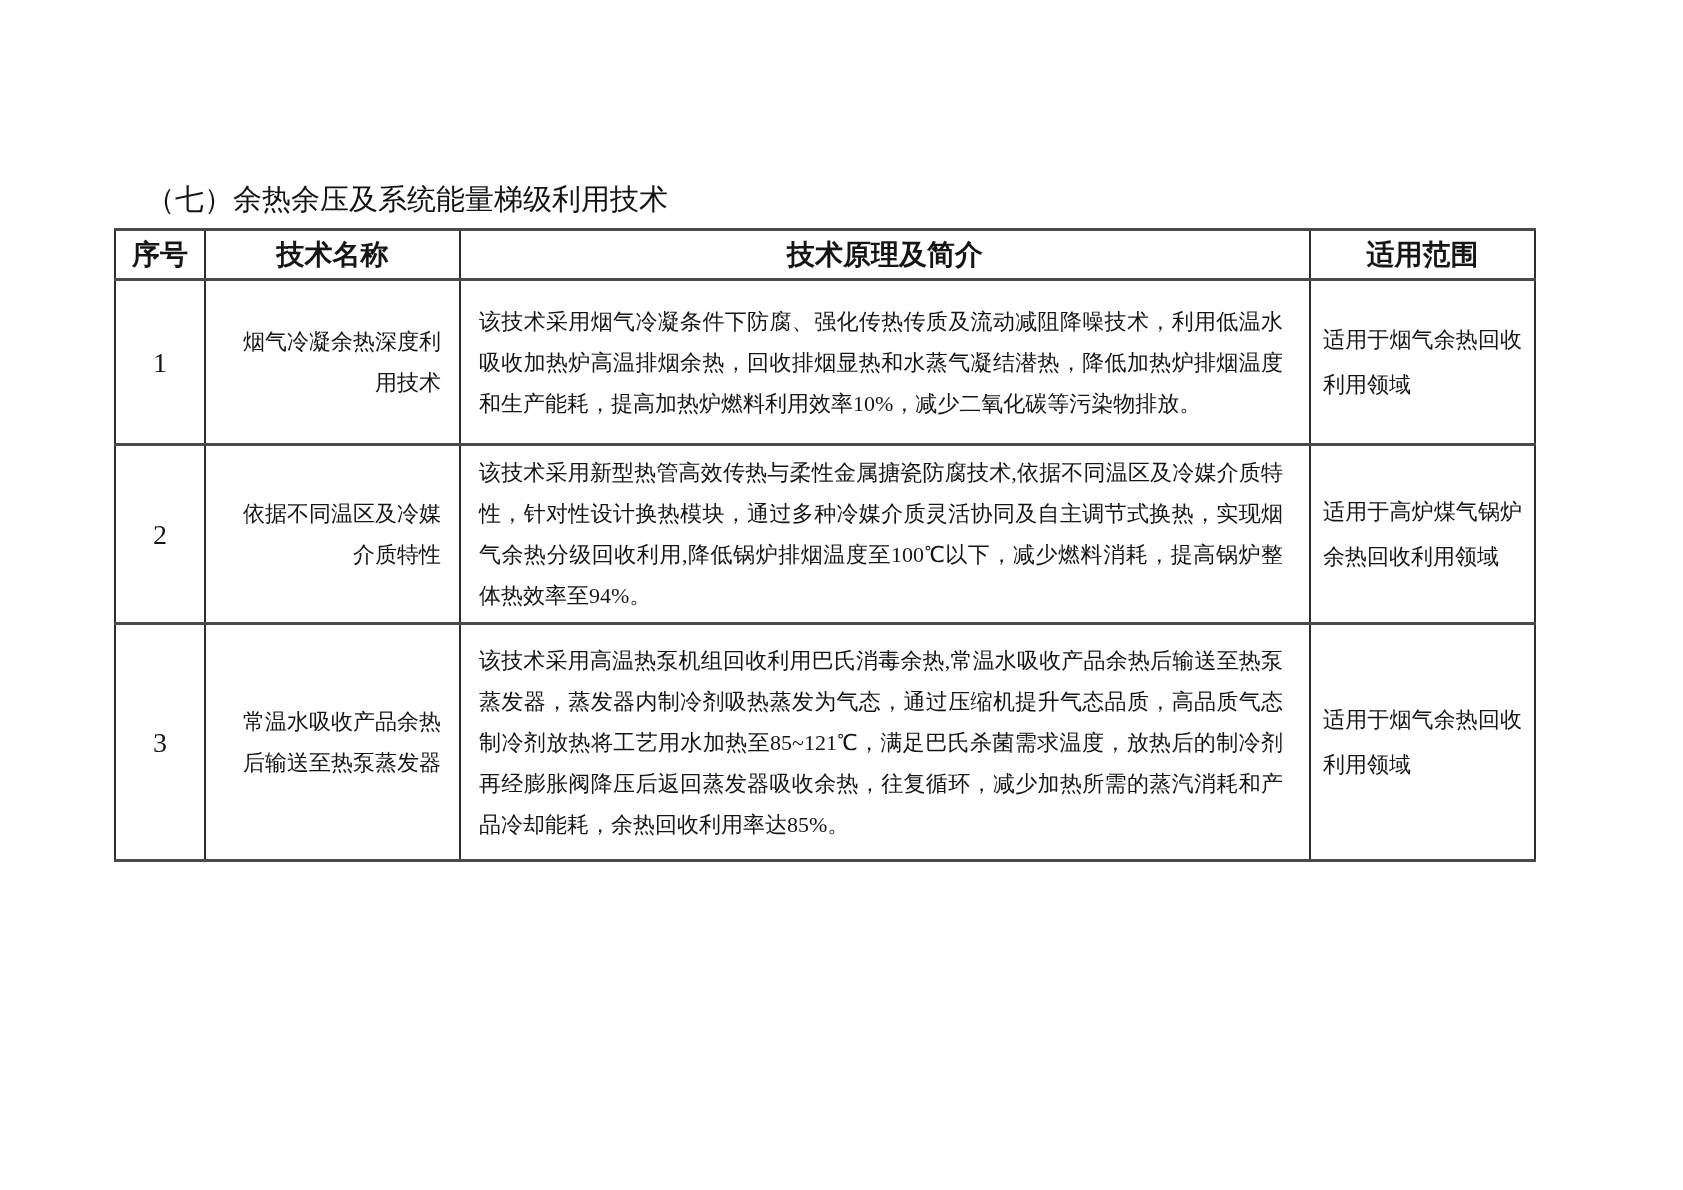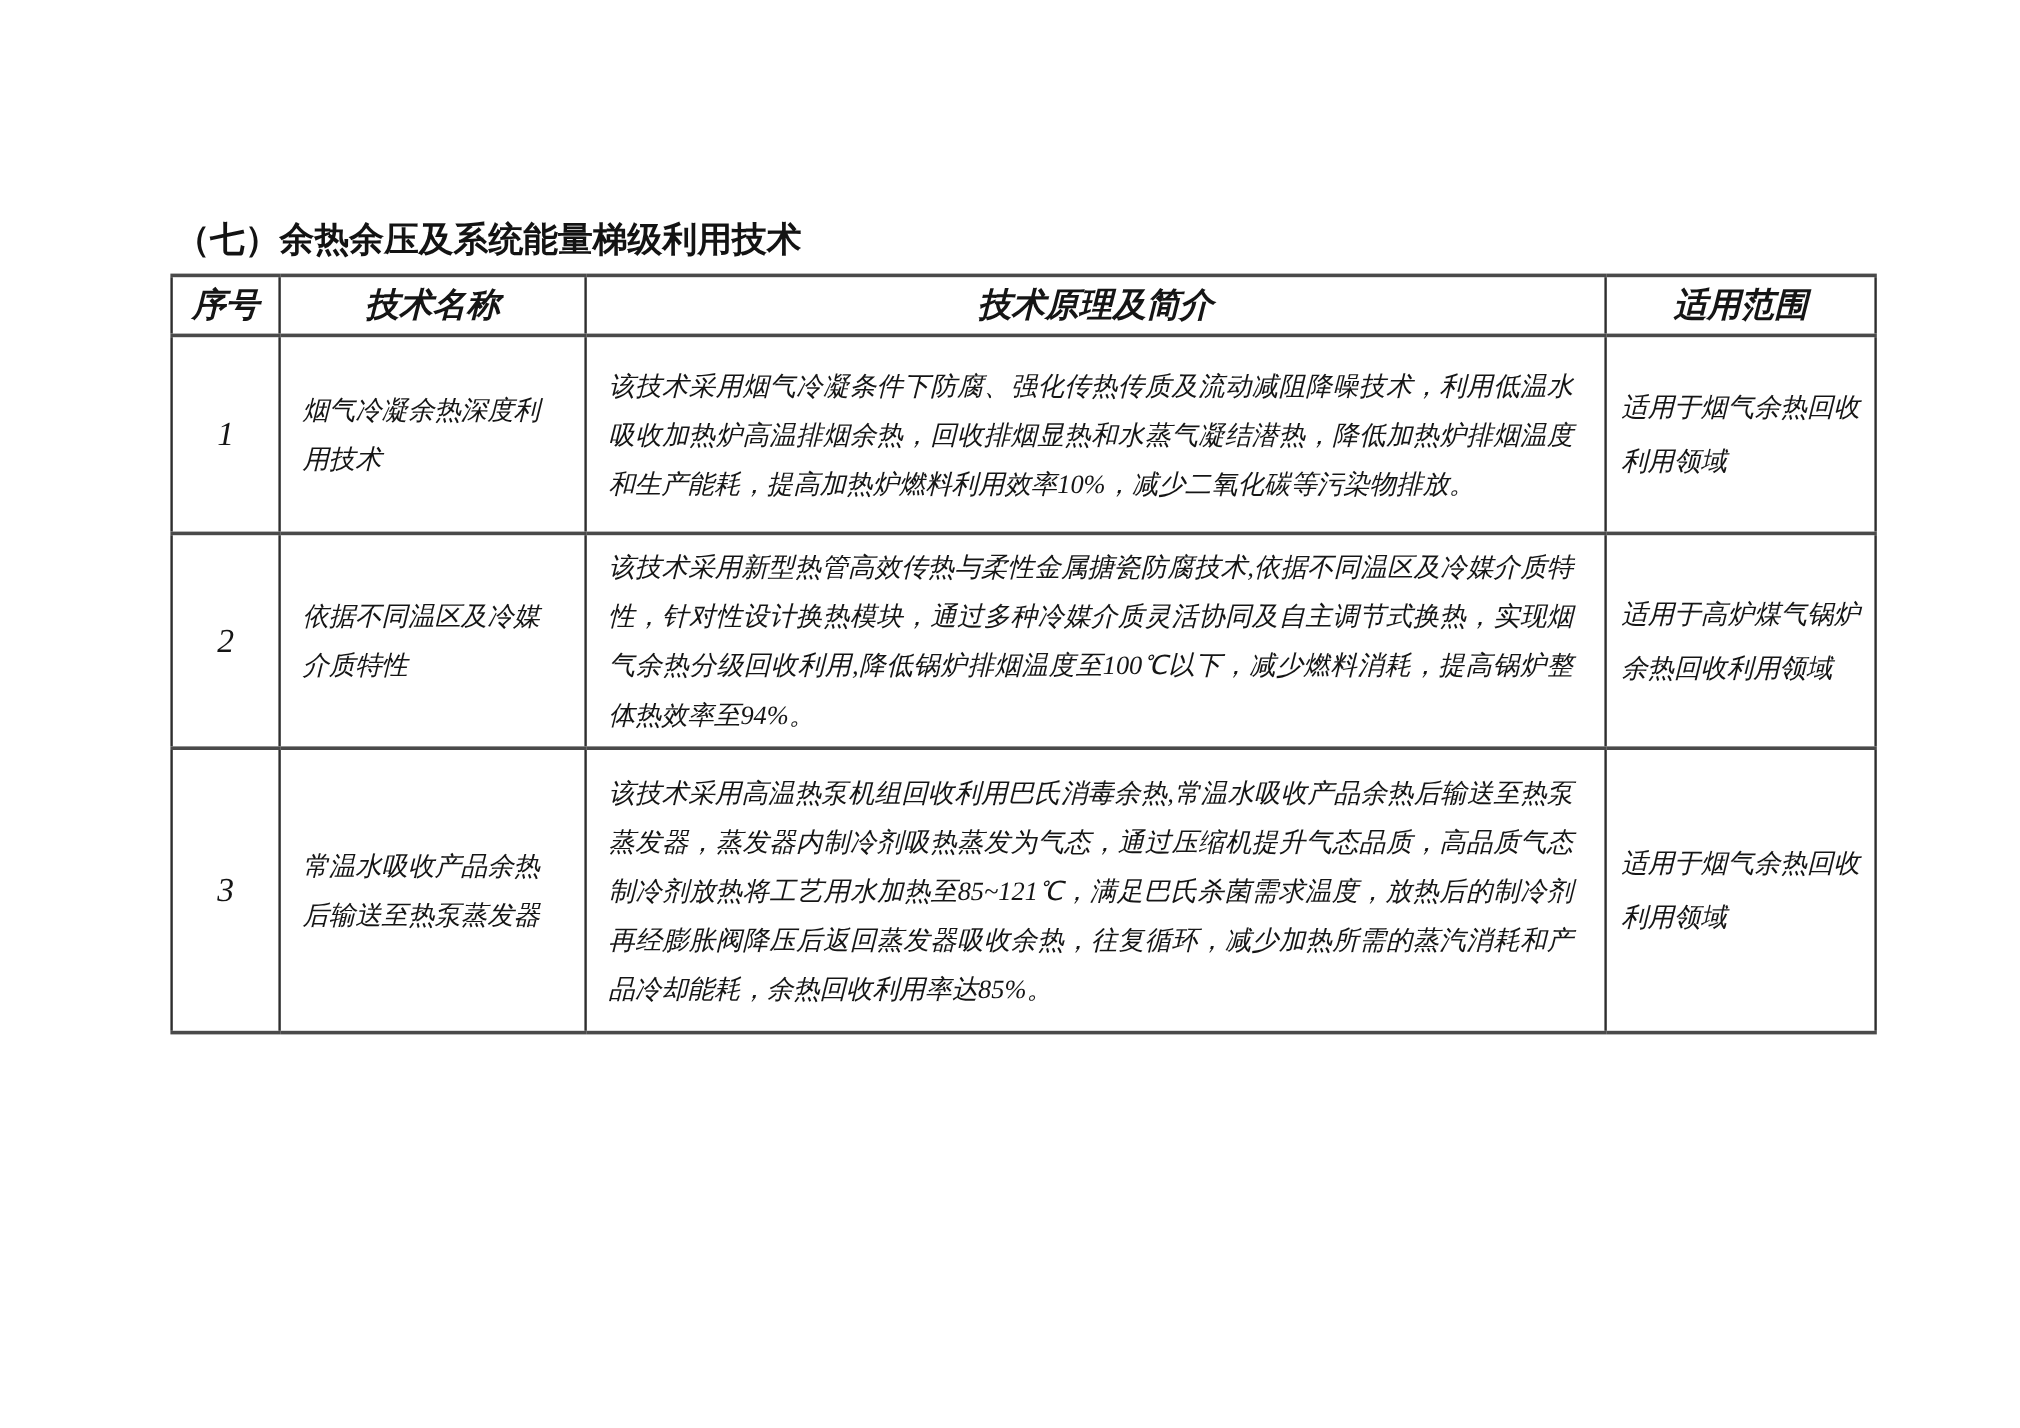--- a/index.html
+++ b/index.html
@@ -10,33 +10,32 @@
     overflow: hidden;
     font-family: "Liberation Serif", serif;
     color: #111;
   }
   .page { position: absolute; inset: 0; }
 
   .doc-title {
     position: absolute;
     left: 146px; top: 180px;
     font-size: 29px;
-    font-weight: bold;
+    font-weight: normal;
     letter-spacing: 0px;
     color: #131313;
     white-space: nowrap;
   }
 
   table.tech-table {
     position: absolute;
-    left: 142px; top: 228px;
+    left: 114px; top: 228px;
     width: 1420px;
     border-collapse: collapse;
     table-layout: fixed;
-    font-style: italic;
   }
   .tech-table col.c-idx   { width: 90px; }
   .tech-table col.c-name  { width: 255px; }
   .tech-table col.c-desc  { width: 850px; }
   .tech-table col.c-scope { width: 225px; }
 
   .tech-table th, .tech-table td {
     border-left: 2px solid #2e2e2e;
     border-right: 2px solid #2e2e2e;
     border-top: 3px solid #4a4a4a;
@@ -50,21 +49,21 @@
   .tech-table th {
     font-weight: bold;
     font-size: 28px;
     text-align: center;
   }
   tr.row-h1 { height: 165px; }
   tr.row-h2 { height: 165px; }
   tr.row-h3 { height: 237px; }
 
   td.cell-idx { text-align: center; font-size: 28px; }
-  td.cell-name { padding: 0 18px; text-align: left; }
+  td.cell-name { padding: 0 18px; text-align: right; }
   td.cell-desc {
     padding: 6px 26px 6px 18px;
     text-align: justify;
     text-justify: inter-ideograph;
   }
   td.cell-scope {
     padding: 0 12px;
     text-align: justify;
     text-justify: inter-ideograph;
     line-height: 45px;

